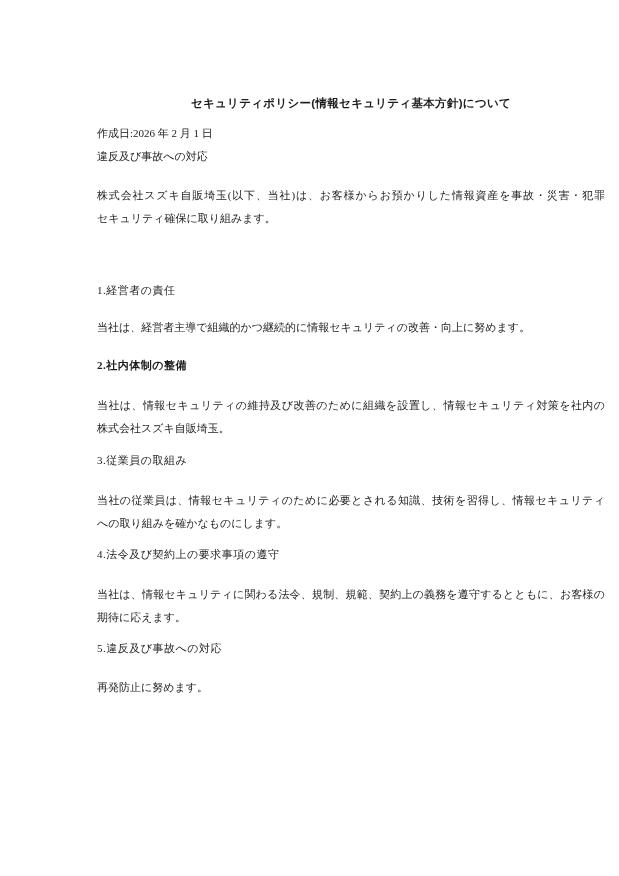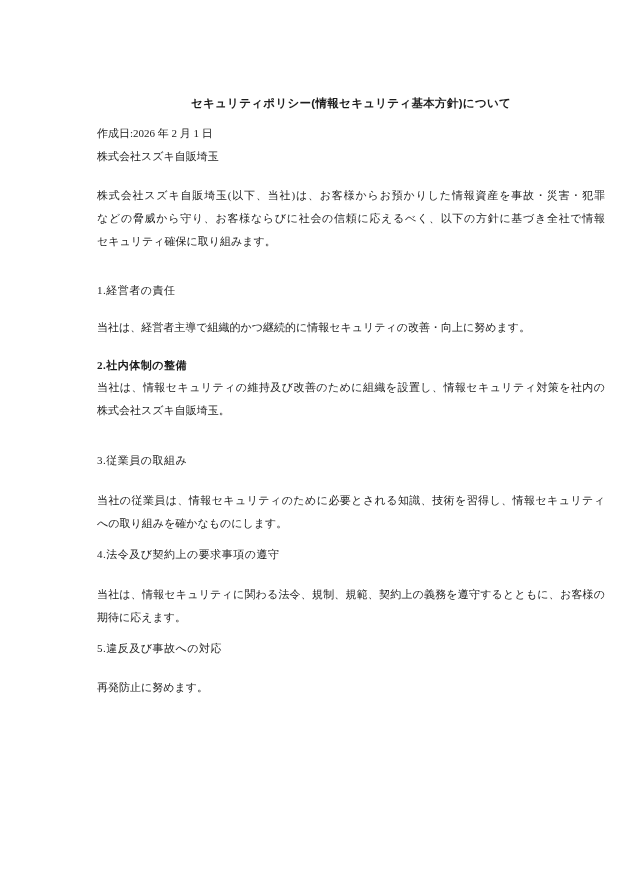--- a/index.html
+++ b/index.html
@@ -44,43 +44,42 @@
     text-align: left;
     text-align-last: left;
   }
   .sec-heading { letter-spacing: 0.5px; }
 
   
   .intro   { top: 184px; }
   .s1h     { top: 279px; }
   .s1b     { top: 316px; }
   .s2h     { top: 354px; font-weight: bold; }
-  .s2b     { top: 376px; }
+  .s2b     { top: 394px; }
   .s3h     { top: 449px; }
   .s3b     { top: 489px; }
   .s4h     { top: 543px; }
   .s4b     { top: 583px; }
   .s5h     { top: 637px; }
   .s5b     { top: 676px; }
 </style>
 </head>
 <body>
 
 <div class="page">
 
   <div class="block doc-title">セキュリティポリシー(情報セキュリティ基本方針)について</div>
 
   <div class="block doc-meta">
     <div>作成日:2026 年 2 月 1 日</div>
-    <div>株式会社スズキ自販埼玉</div>
+    <div>違反及び事故への対応</div>
   </div>
 
   <div class="block intro">
     <div class="line">株式会社スズキ自販埼玉(以下、当社)は、お客様からお預かりした情報資産を事故・災害・犯罪</div>
-    <div class="line">などの脅威から守り、お客様ならびに社会の信頼に応えるべく、以下の方針に基づき全社で情報</div>
     <div class="line-last">セキュリティ確保に取り組みます。</div>
   </div>
 
   <div class="block s1h sec-heading">1.経営者の責任</div>
   <div class="block s1b">
     <div class="line-last">当社は、経営者主導で組織的かつ継続的に情報セキュリティの改善・向上に努めます。</div>
   </div>
 
   <div class="block s2h sec-heading">2.社内体制の整備</div>
   <div class="block s2b">

